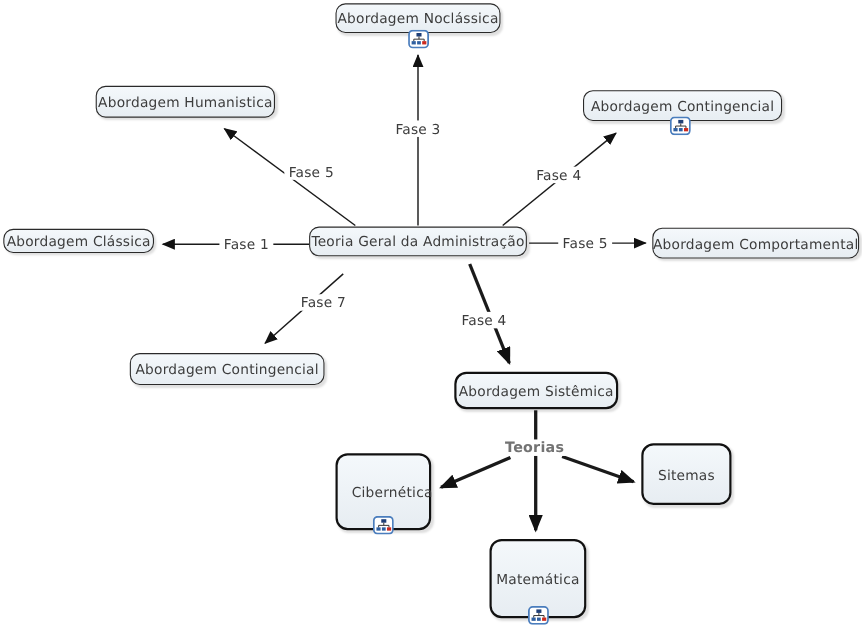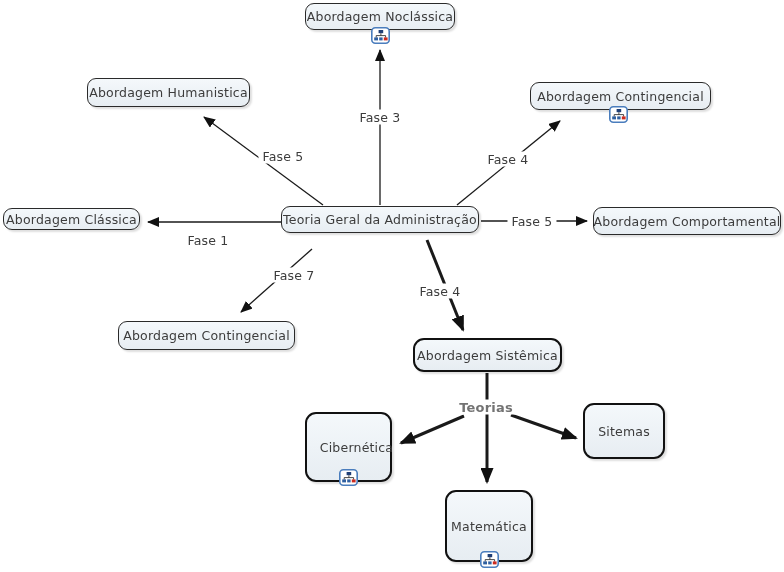--- a/index.html
+++ b/index.html
@@ -100,21 +100,21 @@
   </div>
 
   <div class="node heavy" style="left:445px;top:490px;width:88px;height:72px;">
     <span>Matemática</span>
   </div>
 
   <div class="node heavy" style="left:583px;top:403px;width:82px;height:56px;text-align:right;">
     <span>Sitemas</span>
   </div>
 
-  <div class="link-label" style="left:208px;top:222px;margin-top:18px;">Fase 1</div>
+  <div class="link-label" style="left:224px;top:222px;">Fase 1</div>
   <div class="link-label" style="left:283px;top:156px;">Fase 5</div>
   <div class="link-label" style="left:380px;top:117px;">Fase 3</div>
   <div class="link-label" style="left:508px;top:159px;">Fase 4</div>
   <div class="link-label" style="left:532px;top:221px;">Fase 5</div>
   <div class="link-label" style="left:440px;top:291px;">Fase 4</div>
   <div class="link-label" style="left:294px;top:275px;">Fase 7</div>
   <div class="link-label bold" style="left:486px;top:407px;">Teorias</div>
 
   <span class="cmap-icon" style="left:371px;top:27px;">
     <svg width="19" height="17" viewBox="0 0 19 17" xmlns="http://www.w3.org/2000/svg">

